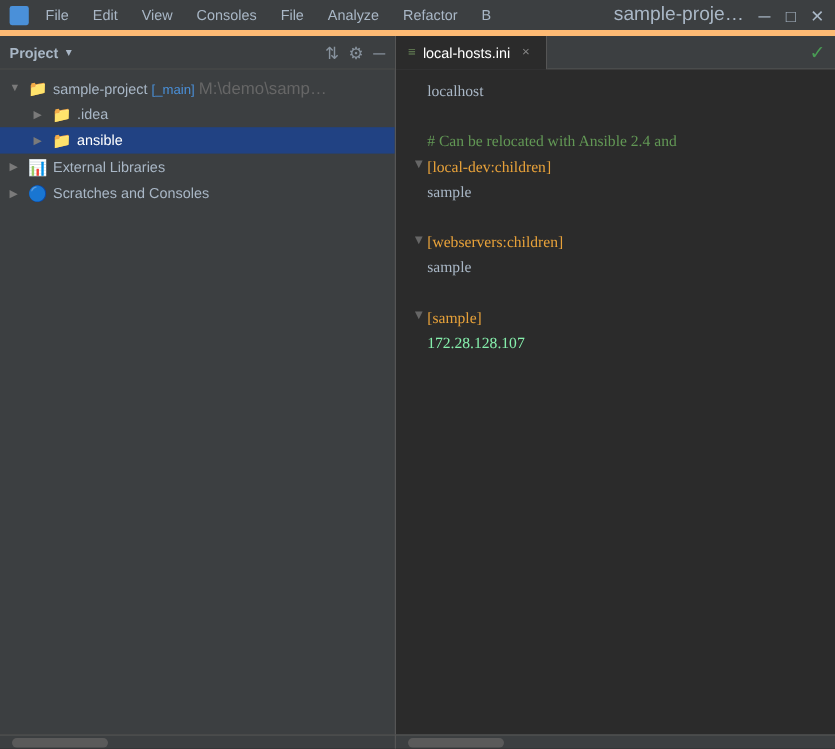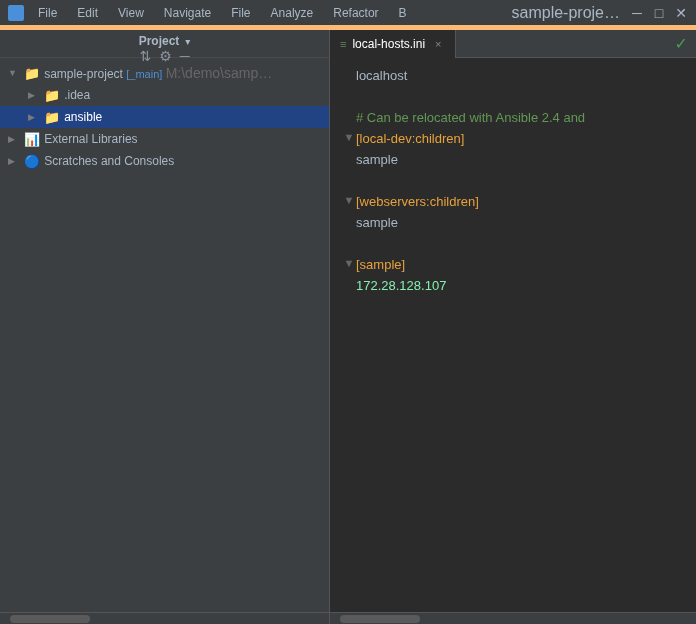--- a/index.html
+++ b/index.html
@@ -81,25 +81,25 @@
       background: #3c3f41;
       display: flex;
       flex-direction: column;
       border-right: 1px solid #555;
       flex-shrink: 0;
     }
 
     .sidebar-header {
       display: flex;
       align-items: center;
+      justify-content: space-between;
       padding: 4px 8px;
       height: 28px;
       background: #3c3f41;
       border-bottom: 1px solid #4a4a4a;
-      flex-direction: column;
     }
 
     .sidebar-header-left {
       display: flex;
       align-items: center;
       gap: 6px;
     }
 
     .sidebar-title {
       color: #a9b7c6;
@@ -220,21 +220,21 @@
       margin-left: auto;
       color: #499c54;
       font-size: 16px;
       padding-right: 8px;
     }
 
     
     .code-editor {
       flex: 1;
       padding: 8px 8px 8px 12px;
-      font-family: Liberation Sans, sans-serif;
+      font-family: Liberation Serif, serif;
       font-size: 13px;
       line-height: 1.6;
       overflow-y: auto;
       color: #a9b7c6;
       background: #2b2b2b;
     }
 
     .code-line {
       display: flex;
       align-items: flex-start;
@@ -264,21 +264,21 @@
   </style>
 </head>
 <body>
 
 <div class="title-bar">
   <div class="title-bar-icon"></div>
   <div class="title-bar-menus">
     <span class="menu-item">File</span>
     <span class="menu-item">Edit</span>
     <span class="menu-item">View</span>
-    <span class="menu-item">Navigate</span>
+    <span class="menu-item">Consoles</span>
     <span class="menu-item">File</span>
     <span class="menu-item">Analyze</span>
     <span class="menu-item">Refactor</span>
     <span class="menu-item">B</span>
   </div>
   <span class="title-bar-title">sample-proje…</span>
   <div class="title-bar-controls">
     <span class="ctrl-btn">─</span>
     <span class="ctrl-btn">□</span>
     <span class="ctrl-btn">✕</span>

